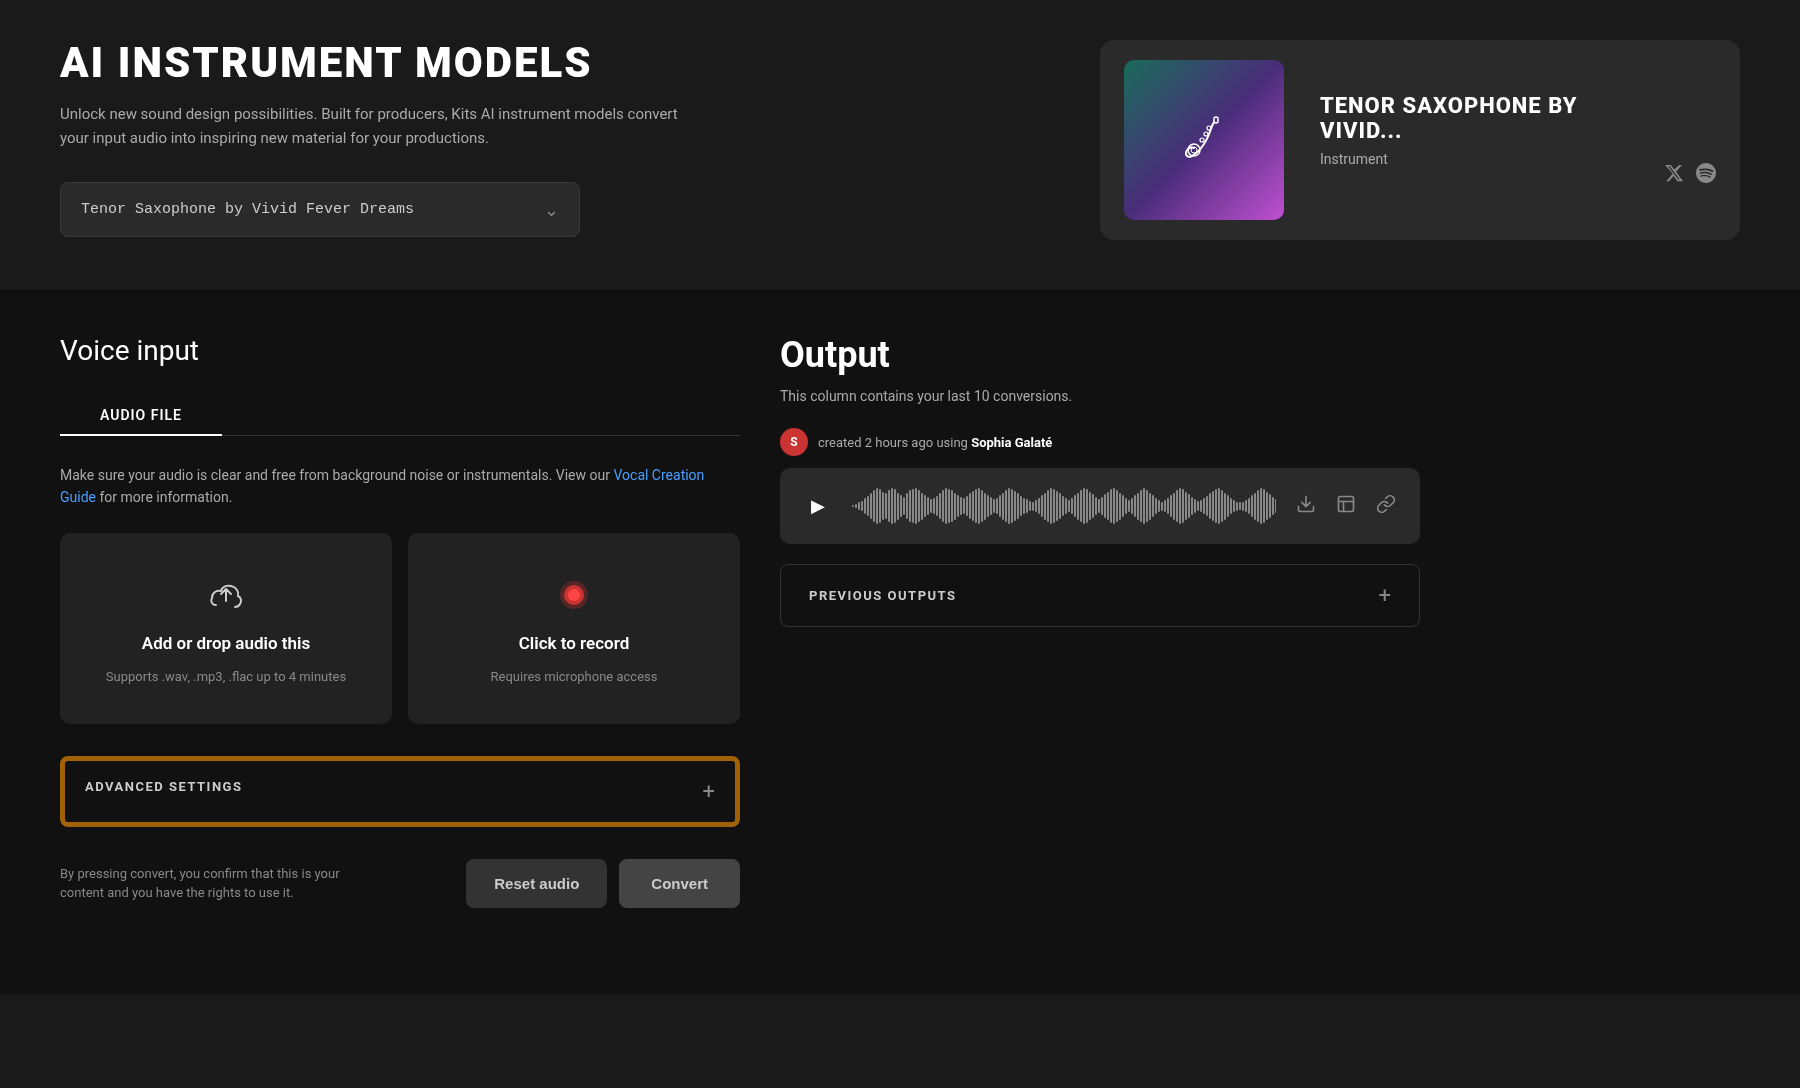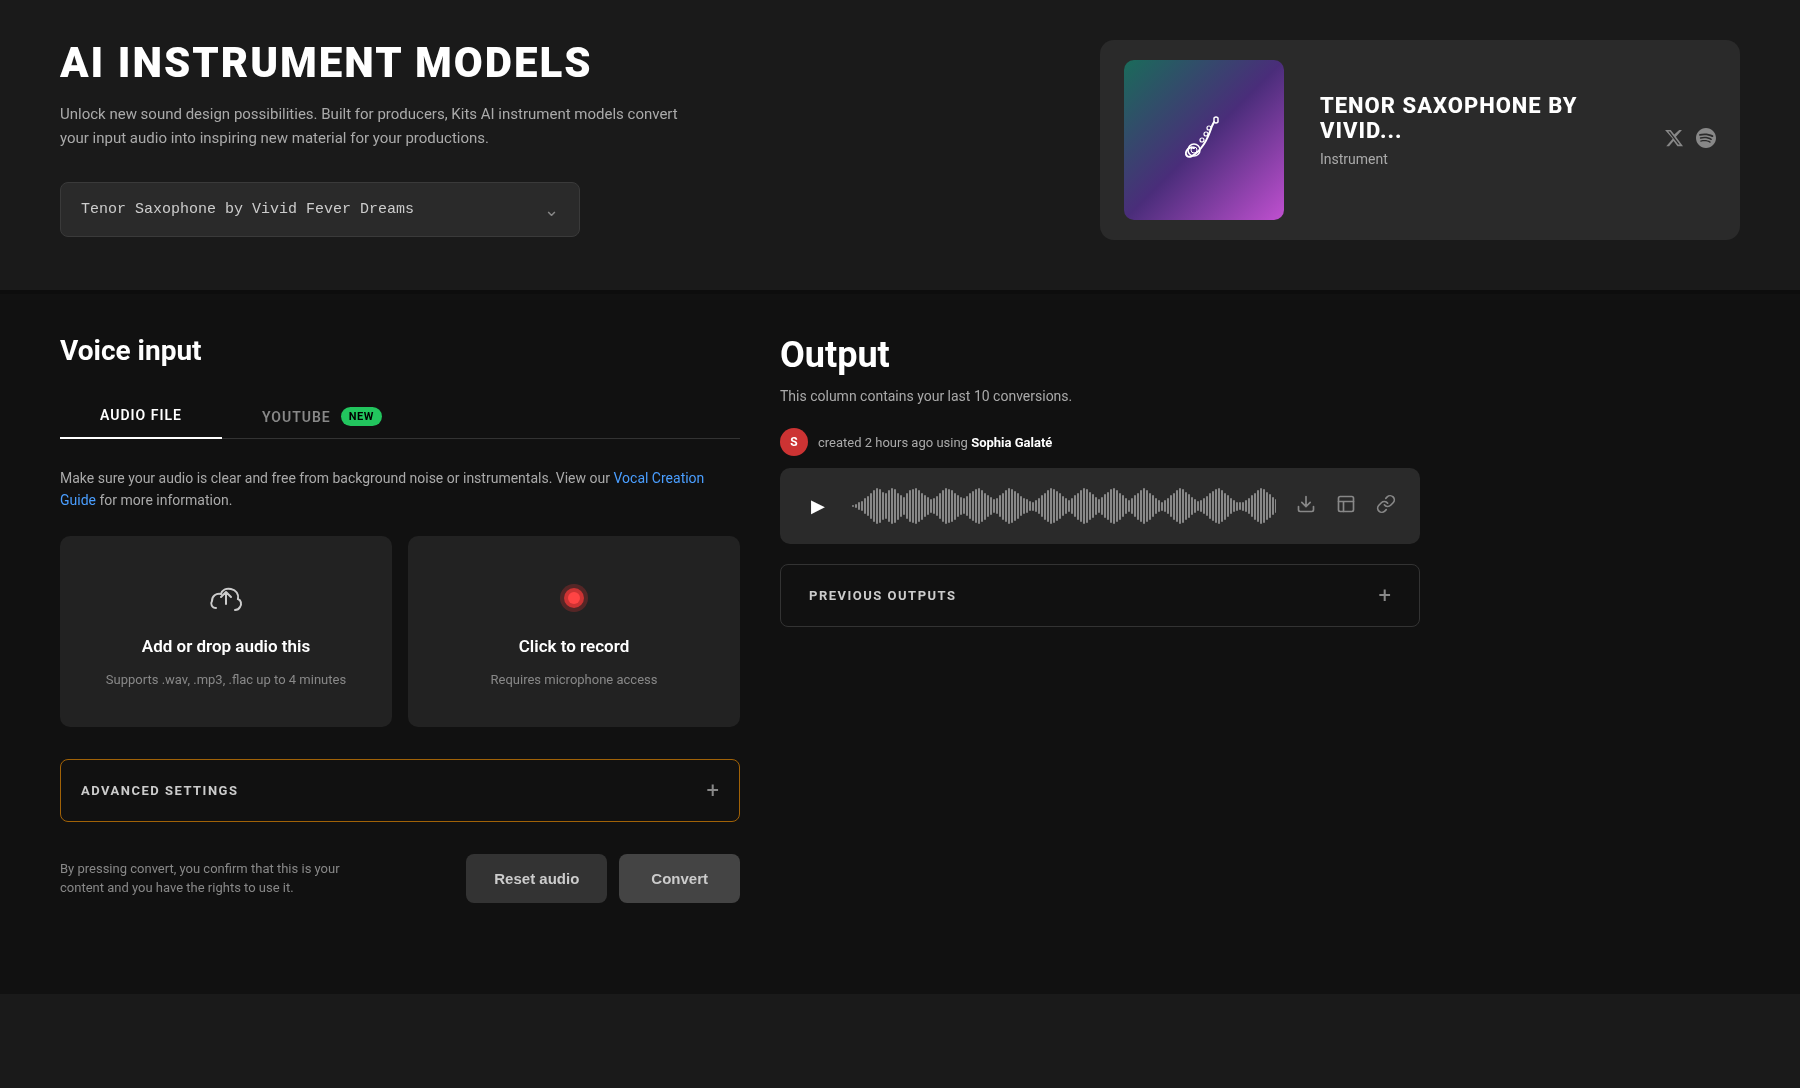--- a/index.html
+++ b/index.html
@@ -136,21 +136,21 @@
     }
 
     
     .voice-input-panel {
       flex: 1;
       max-width: 680px;
     }
 
     .panel-title {
       font-size: 28px;
-      font-weight: 700;
+      font-weight: 400;
       margin-bottom: 28px;
     }
 
     
     .tabs {
       display: flex;
       border-bottom: 1px solid #333333;
       margin-bottom: 28px;
     }
 
@@ -246,25 +246,24 @@
       color: #cccccc;
     }
 
     .record-icon {
       width: 44px;
       height: 44px;
     }
 
     
     .advanced-settings {
-      border: 1px solid #a16207;
+      border: 5px solid #a16207;
       border-radius: 8px;
       padding: 18px 20px;
       display: flex;
-      align-items: center;
       justify-content: space-between;
       cursor: pointer;
       margin-bottom: 32px;
       gap: 20px;
     }
 
     .advanced-settings-label {
       font-size: 13px;
       font-weight: 700;
       letter-spacing: 1.5px;
@@ -465,21 +464,21 @@
         <path d="M40 8 C40 8, 42 6, 44 8 L44 12 C44 12, 42 14, 40 12 Z" stroke="white" stroke-width="1.5" fill="none"></path>
         <path d="M40 12 L38 16 C36 22, 34 28, 30 34 C26 40, 22 44, 18 46 C16 47, 14 47, 13 46 C11 44, 12 41, 14 39 C16 37, 18 37, 20 38" stroke="white" stroke-width="2" fill="none" stroke-linecap="round"></path>
         <circle cx="20" cy="40" r="6" stroke="white" stroke-width="1.5" fill="none"></circle>
         <circle cx="20" cy="40" r="3" stroke="white" stroke-width="1" fill="none"></circle>
         <circle cx="28" cy="30" r="2" stroke="white" stroke-width="1.2" fill="none"></circle>
         <circle cx="32" cy="24" r="2" stroke="white" stroke-width="1.2" fill="none"></circle>
         <circle cx="35" cy="18" r="2" stroke="white" stroke-width="1.2" fill="none"></circle>
       </svg>
     </div>
     <div class="model-info">
-      <div style="display:flex; justify-content:space-between; align-items:center;margin-left:16px;">
+      <div style="display:flex; justify-content:space-between; align-items:flex-end;margin-left:16px;">
         <div>
           <div class="model-card-title">TENOR SAXOPHONE BY VIVID...</div>
           <div class="model-card-type">Instrument</div>
         </div>
         <div class="model-social-icons">
 
           <span class="social-icon">
             <svg width="20" height="20" viewBox="0 0 24 24" fill="#888888">
               <path d="M18.244 2.25h3.308l-7.227 8.26 8.502 11.24H16.17l-4.714-6.231-5.401 6.231H2.744l7.737-8.835L1.254 2.25H8.08l4.253 5.622 5.911-5.622zm-1.161 17.52h1.833L7.084 4.126H5.117z"></path>
             </svg>
@@ -499,24 +498,20 @@
 <div class="section-divider"></div>
 
 <div class="bottom-section">
 
   <div class="voice-input-panel">
     <h2 class="panel-title">Voice input</h2>
 
     <div class="tabs">
       <div class="tab active">
         <span>AUDIO FILE</span>
-      </div>
-      <div class="tab tab-youtube">
-        <span>YOUTUBE</span>
-        <span class="new-badge">New</span>
       </div>
     </div>
 
     <p class="input-note">
       <span>Make sure your audio is clear and free from background noise or instrumentals. View our</span>
       <a>Vocal Creation Guide</a>
       <span>for more information.</span>
     </p>
 
     <div class="upload-boxes">

